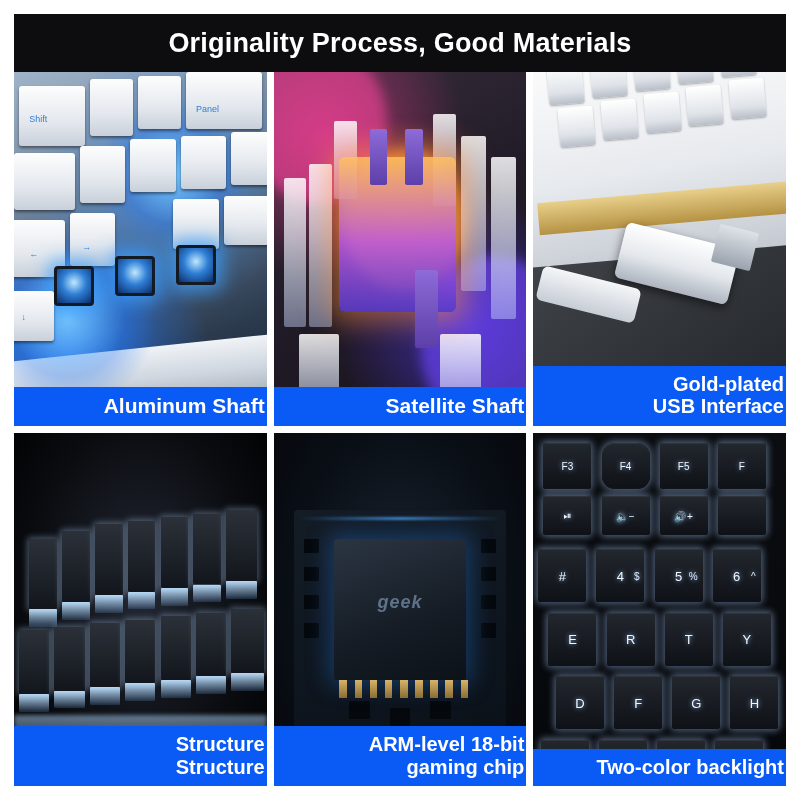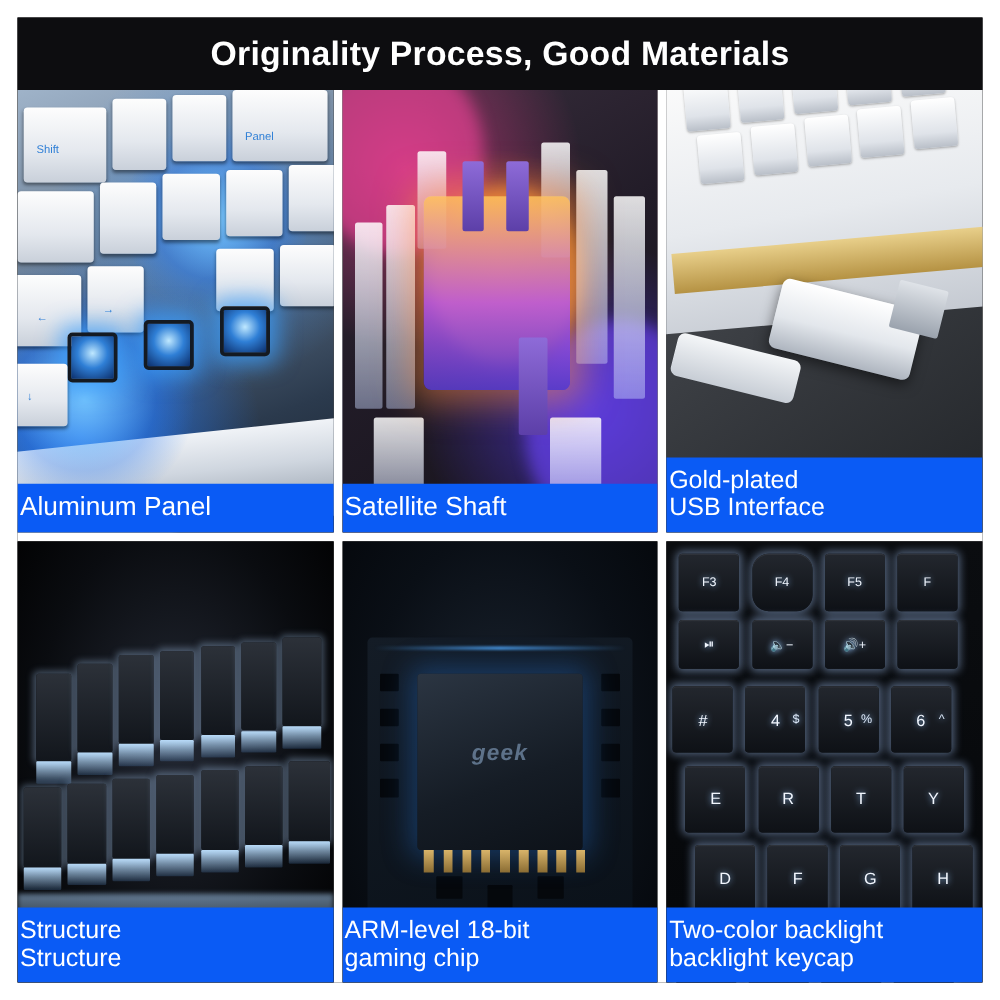--- a/index.html
+++ b/index.html
@@ -78,22 +78,22 @@
   }
 
   .caption {
     position: absolute;
     left: 0;
     right: 0;
     bottom: 0;
     background: #0a5bf5;
     color: #ffffff;
     font-size: 21px;
-    font-weight: normal;
-    text-align: left;
+    font-weight: bold;
+    text-align: right;
     line-height: 1.12;
     padding: 7px 2px 8px 2px;
     box-sizing: border-box;
   }
   .caption.two-line { font-size: 20px; }
 
   
   .kb1 {
     background:
       radial-gradient(circle at 20% 78%, rgba(30,120,255,0.85) 0%, rgba(10,40,120,0.0) 42%),
@@ -356,21 +356,21 @@
         <div class="keylabel" style="left:6%; top:50%;">←</div>
         <div class="keylabel" style="left:27%; top:48%;">→</div>
 
         <div class="switch" style="left:16%; top:55%;"></div>
         <div class="switch" style="left:40%; top:52%;"></div>
         <div class="switch" style="left:64%; top:49%;"></div>
 
         <div class="keycap" style="left:-4%; top:62%; width:20%; height:14%;"></div>
         <div class="keylabel" style="left:3%; top:68%;">↓</div>
       </div>
-      <div class="caption">Aluminum Panel</div>
+      <div class="caption">Aluminum Shaft</div>
     </div>
 
     <div class="cell">
       <div class="photo kb2">
         <div class="haze" style="left:-10%; top:-8%; width:55%; height:45%; background:rgba(255,70,160,0.55);"></div>
         <div class="haze" style="left:58%; top:52%; width:60%; height:50%; background:rgba(110,70,255,0.6);"></div>
         <div class="haze" style="left:28%; top:22%; width:48%; height:40%; background:rgba(255,160,50,0.6);"></div>
 
         <div class="frost" style="left:4%; top:30%; width:9%; height:42%;"></div>
         <div class="frost" style="left:14%; top:26%; width:9%; height:46%;"></div>
@@ -575,18 +575,17 @@
         </div>
         <div class="key" style="left:49%; top:87%; width:19%; height:15%;">
           <span>V</span>
         </div>
         <div class="key" style="left:72%; top:87%; width:19%; height:15%;">
           <span>B</span>
         </div>
       </div>
       <div class="caption two-line">
         <div>Two-color backlight</div>
-        <div>backlight keycap</div>
       </div>
     </div>
 
   </div>
 </div>
 
 </body></html>

